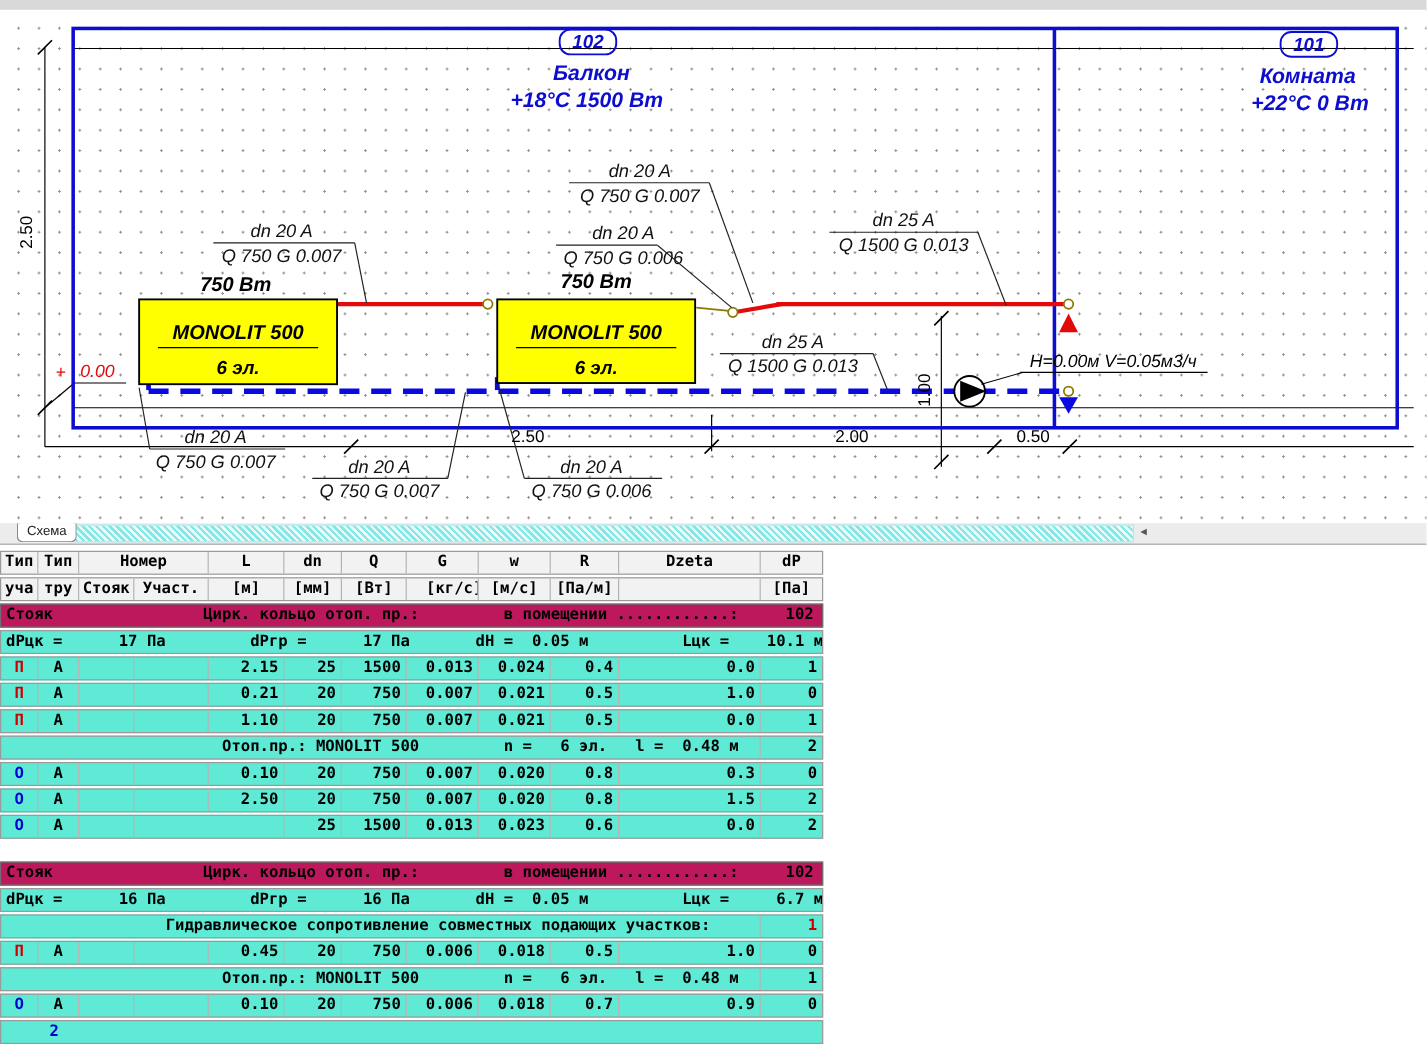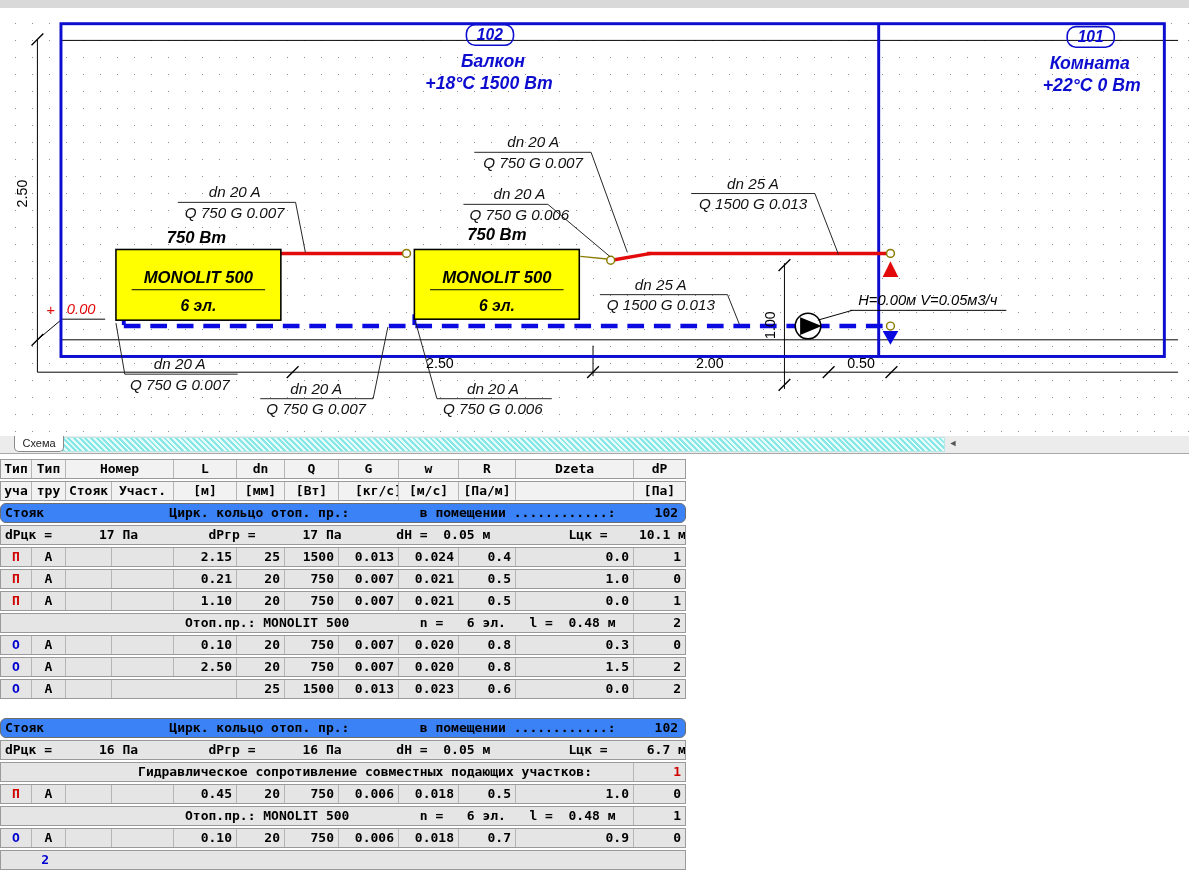--- a/index.html
+++ b/index.html
@@ -21,23 +21,23 @@
   .scroll-track{position:absolute;left:62px;top:1px;width:881px;height:13px;
                 background:repeating-linear-gradient(45deg,#86e8e6 0 2px,#e7fbfb 2px 4px);
                 border:1px solid #b9e6e4;}
   .scroll-btn{position:absolute;left:945px;top:1px;width:16px;height:13px;background:#ececec;
               color:#555;font-size:9px;line-height:13px;text-align:center;}
 
   
   .tables{position:absolute;left:0;top:459px;width:700px;
           font-family:"DejaVu Sans Mono","Liberation Mono",monospace;
           font-size:13px;font-weight:bold;color:#000;}
-  .trow{display:flex;height:20px;line-height:18px;border:1px solid #9a9a9a;background:#e5e5e5;
+  .trow{display:flex;height:20px;line-height:18px;border:1px solid #9a9a9a;background:#5eead4;
         margin-bottom:2px;box-sizing:border-box;width:686px;}
-  .trow.yellow{background:#3b82f6;border-color:#6e6e6e;border-radius:6px;}
+  .trow.yellow{background:#be185d;border-color:#6e6e6e;}
   .tcell{box-sizing:border-box;border-left:1px solid #b5b5b5;overflow:hidden;white-space:pre;}
   .tcell:first-child{border-left:none;}
   .tcell.c{text-align:center;}
   .tcell.r{text-align:right;padding-right:4px;}
   .tcell.l{padding-left:4px;}
   .tcell.noborder{border-left:none;}
   .hdr{background:#f2f2f2;}
   .red{color:#d00000;}.blue{color:#0000d0;}
   .gap2{height:17px;}
 </style>

